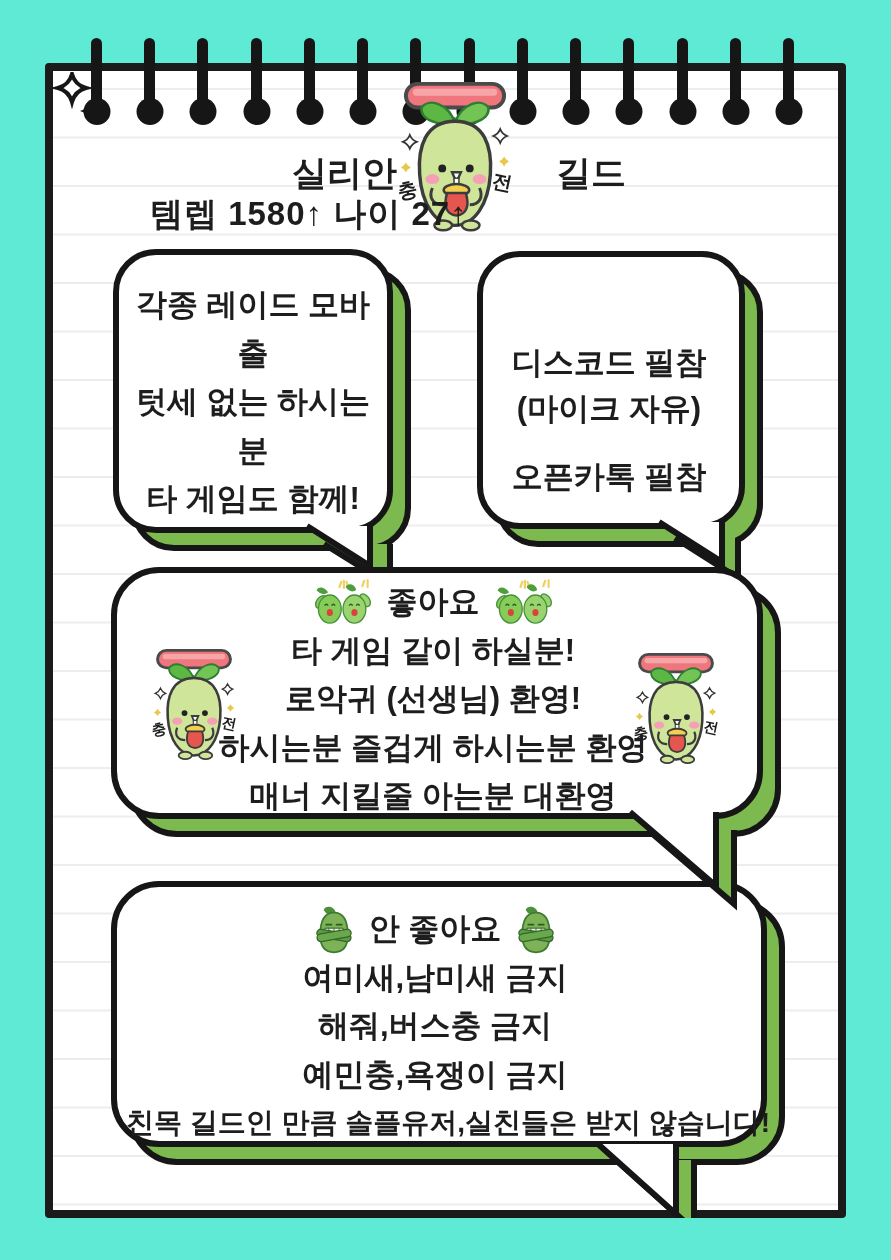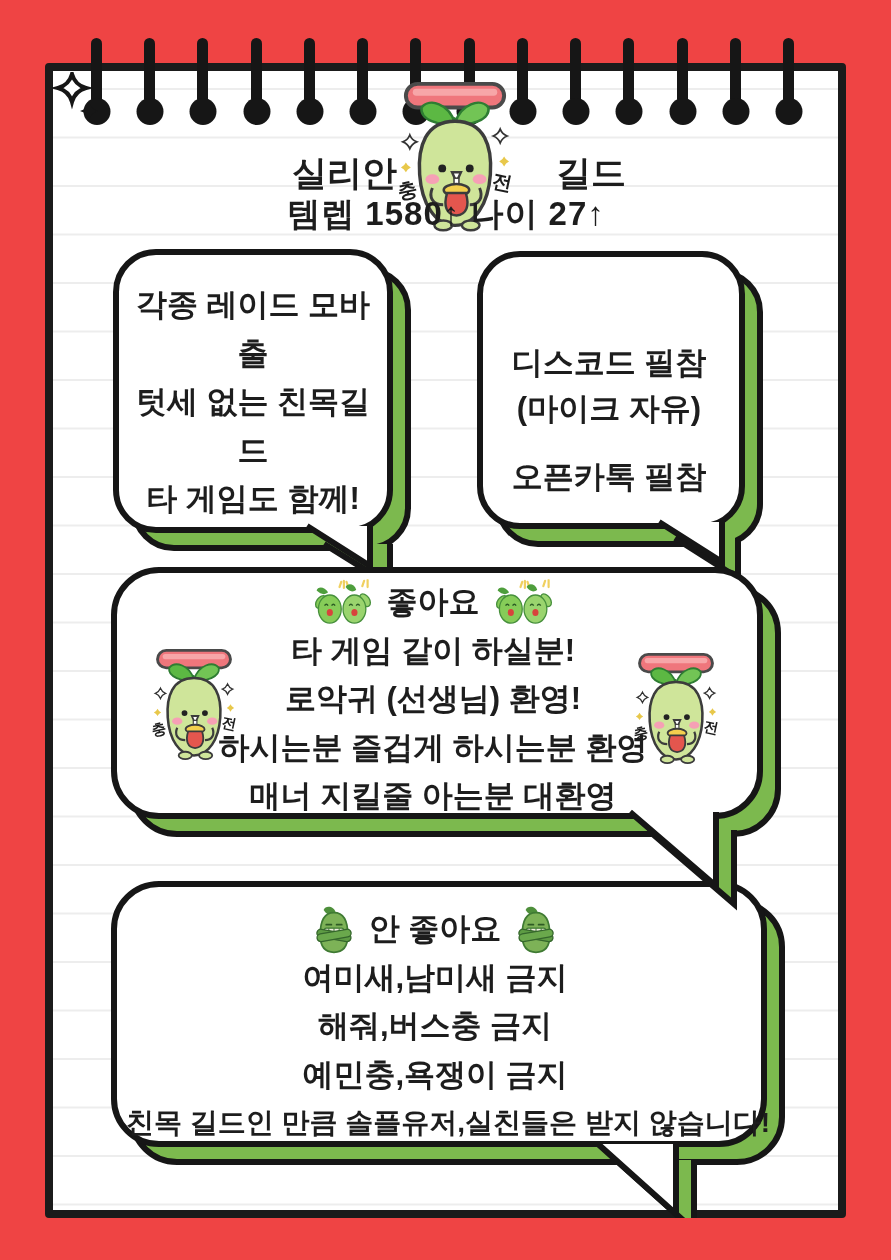--- a/index.html
+++ b/index.html
@@ -1,36 +1,36 @@
 <!DOCTYPE html>
 <html><head>
 <meta charset="utf-8">
 <style>
   html,body{margin:0;padding:0;background:#abd185;}
   *{box-sizing:border-box;}
   #canvas{
     position:relative;width:891px;height:1260px;overflow:hidden;
-    background:#ef4444;
+    background:#5eead4;
     font-family:"Liberation Sans","DejaVu Sans",sans-serif;
     color:#1d1d1d;
   }
   
   #page{
     position:absolute;left:45px;top:63px;width:801px;height:1155px;
     background:#ffffff;border:8px solid #1b1b1b;border-radius:4px;z-index:1;
     background-image:linear-gradient(#ededed 0 2px, transparent 2px);
     background-size:100% 48.5px;background-position:0 114px;background-repeat:repeat;
   }
   
   .pin{position:absolute;top:38px;width:11px;height:66px;background:#161616;border-radius:6px;z-index:2;}
   .pin::after{content:'';position:absolute;left:50%;transform:translateX(-50%);bottom:-21px;width:27px;height:27px;background:#161616;border-radius:50%;}
   
   .guild-left{position:absolute;left:253px;top:150px;width:144px;text-align:right;font-size:35px;font-weight:700;z-index:6;}
   .guild-right{position:absolute;left:517px;top:150px;font-size:35px;font-weight:700;z-index:6;margin-left:39px;}
-  .subtitle{position:absolute;left:150px;top:192px;width:592px;text-align:center;font-size:33px;font-weight:700;letter-spacing:1px;z-index:6;}
+  .subtitle{position:absolute;left:150px;top:192px;width:592px;font-size:33px;font-weight:700;letter-spacing:1px;z-index:6;}
   
   .bubble-svg{position:absolute;}
   .b1{left:113px;top:249px;z-index:3;}
   .b2{left:477px;top:251px;z-index:3;}
   .b3{left:110px;top:566px;z-index:5;}
   .b4{left:110px;top:880px;z-index:4;}
   .bubble-text{position:absolute;text-align:center;font-weight:700;z-index:7;}
   .bt1{left:128px;top:281px;width:250px;font-size:31px;line-height:48.5px;}
   .bt2{left:489px;top:300px;width:240px;font-size:31px;line-height:46px;margin-top:40px;}
   .bt3{left:126px;top:578px;width:614px;font-size:31px;line-height:48.5px;}
@@ -148,21 +148,21 @@
   <div class="subtitle">템렙 1580↑ 나이 27↑</div>
 
   <svg class="bubble-svg b1" width="312" height="342" viewBox="0 0 312 342">
     <rect x="21" y="21" width="274" height="278" rx="40" fill="#7cb94e" stroke="#161616" stroke-width="6"></rect>
     <path d="M211 295 L277 336 L277 295" fill="#7cb94e" stroke="#161616" stroke-width="6"></path>
     <rect x="3" y="3" width="274" height="278" rx="40" fill="#ffffff" stroke="#161616" stroke-width="6"></rect>
     <path d="M194 277 L257 317 L257 277" fill="#ffffff" stroke="#161616" stroke-width="6"></path>
   </svg>
   <div class="bubble-text bt1">
     <div>각종 레이드 모바출</div>
-    <div>텃세 없는 친목길드</div>
+    <div>텃세 없는 하시는분</div>
     <div>타 게임도 함께!</div>
   </div>
 
   <svg class="bubble-svg b2" width="302" height="340" viewBox="0 0 302 340">
     <rect x="21" y="21" width="262" height="272" rx="40" fill="#7cb94e" stroke="#161616" stroke-width="6"></rect>
     <path d="M198 287 L261 327 L261 287" fill="#7cb94e" stroke="#161616" stroke-width="6"></path>
     <rect x="3" y="3" width="262" height="272" rx="40" fill="#ffffff" stroke="#161616" stroke-width="6"></rect>
     <path d="M182 271 L245 311 L245 271" fill="#ffffff" stroke="#161616" stroke-width="6"></path>
   </svg>
   <div class="bubble-text bt2">

